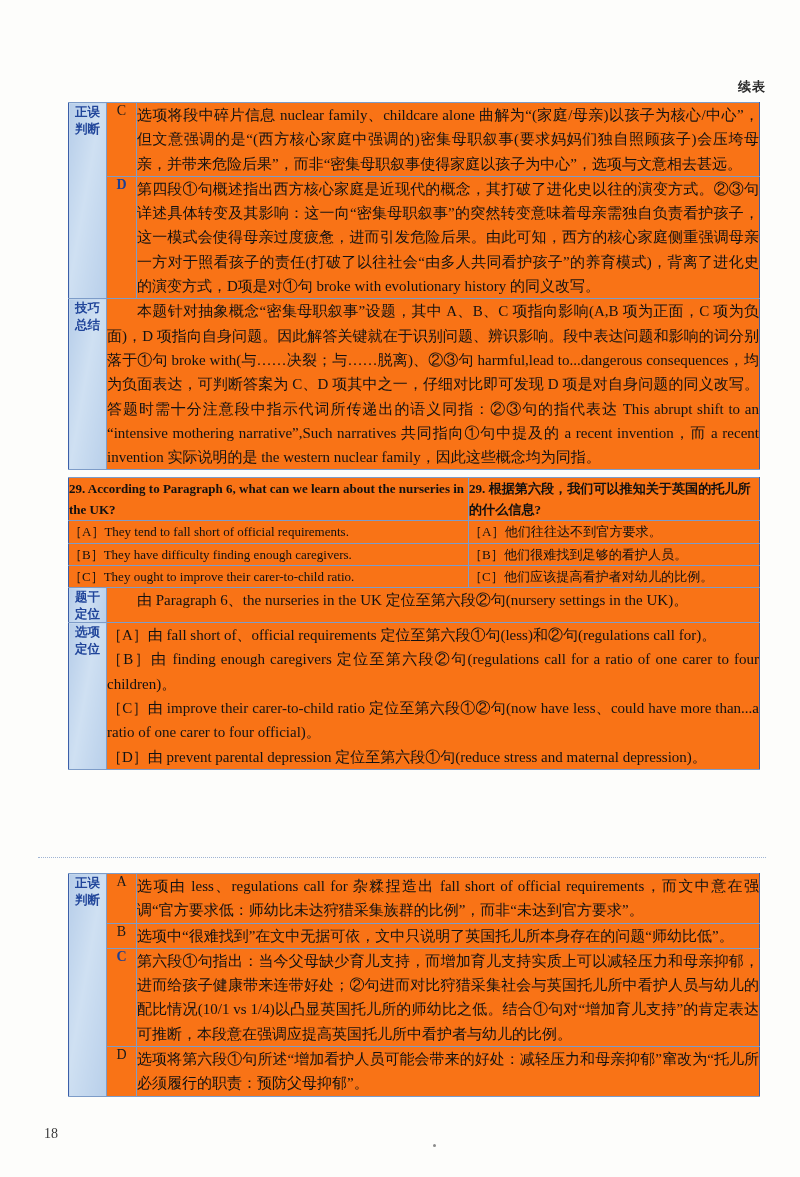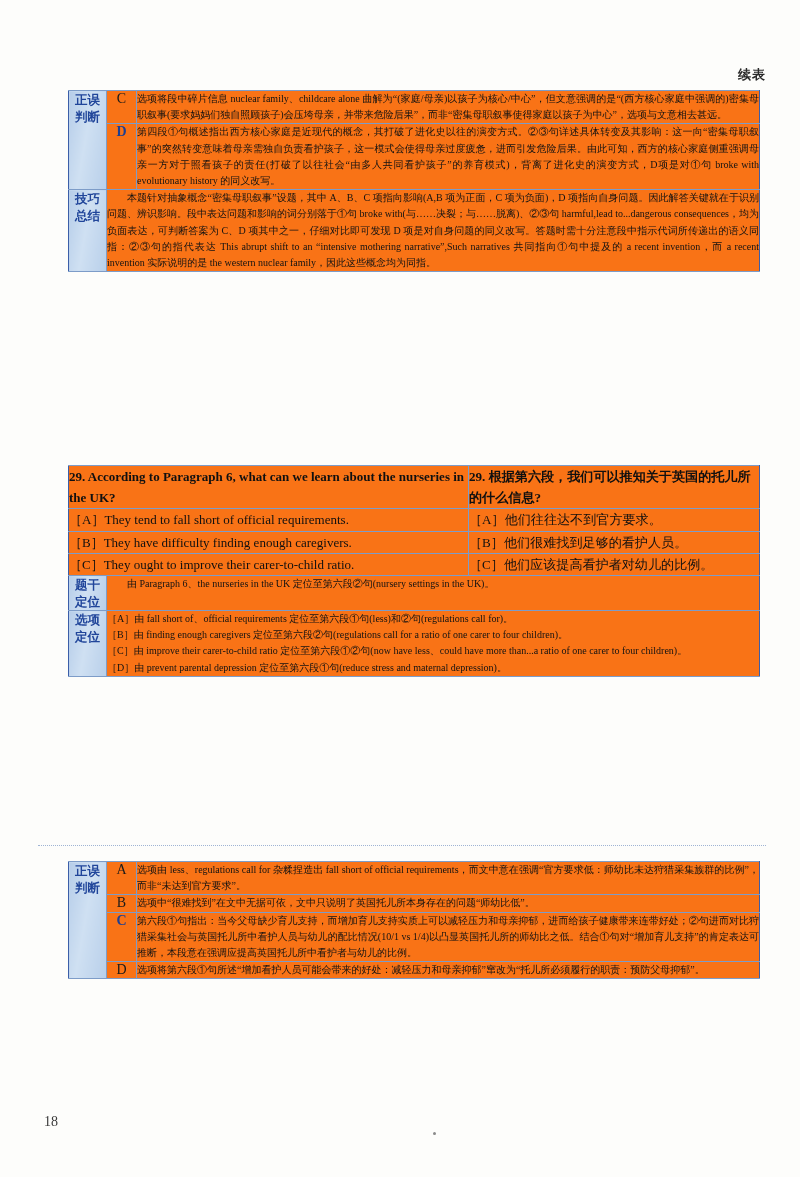--- a/index.html
+++ b/index.html
@@ -16,21 +16,21 @@
     overflow: hidden;
   }
   .page {
     position: absolute;
     inset: 0;
     background: #fdfdfb;
   }
   .page-inner {
     position: absolute;
     left: 38px;
-    top: 4px;
+    top: 16px;
     width: 728px;
     height: 1004px;
   }
 
   
   .running-head {
     position: absolute;
     right: 0px;
     top: 62px;
     font-size: 13px;
@@ -80,21 +80,21 @@
     vertical-align: middle;
     font-size: 14px;
     font-family: "Liberation Serif", serif;
     color: #1a1a1a;
   }
   .optlet.blue { color: #1c3f94; font-weight: bold; }
 
   
   .body-cell {
     padding: 5px 9px 5px 9px;
-    font-size: 10px;
+    font-size: 15px;
     line-height: 1.62;
     text-align: justify;
     text-justify: inter-ideograph;
     color: #121212;
     font-family: Liberation Serif, serif;
   }
   .body-cell p { margin: 0; }
   .body-cell p.indent { text-indent: 2em; }
 
   
@@ -215,21 +215,21 @@
         </tr>
 
         <tr>
           <td class="lab outer-l">
             <span>选项</span>
             <span>定位</span>
           </td>
           <td class="body-cell outer-r" colspan="2">
             <p>［A］由 fall short of、official requirements 定位至第六段①句(less)和②句(regulations call for)。</p>
             <p>［B］由 finding enough caregivers 定位至第六段②句(regulations call for a ratio of one carer to four children)。</p>
-            <p>［C］由 improve their carer-to-child ratio 定位至第六段①②句(now have less、could have more than...a ratio of one carer to four children)。</p>
+            <p>［C］由 improve their carer-to-child ratio 定位至第六段①②句(now have less、could have more than...a ratio of one carer to four official)。</p>
             <p>［D］由 prevent parental depression 定位至第六段①句(reduce stress and maternal depression)。</p>
           </td>
         </tr>
       </tbody>
     </table>
 
     <div class="dash-sep" style="top:841px;"></div>
 
     <table class="tbl" style="top:857px;">
       <colgroup>

